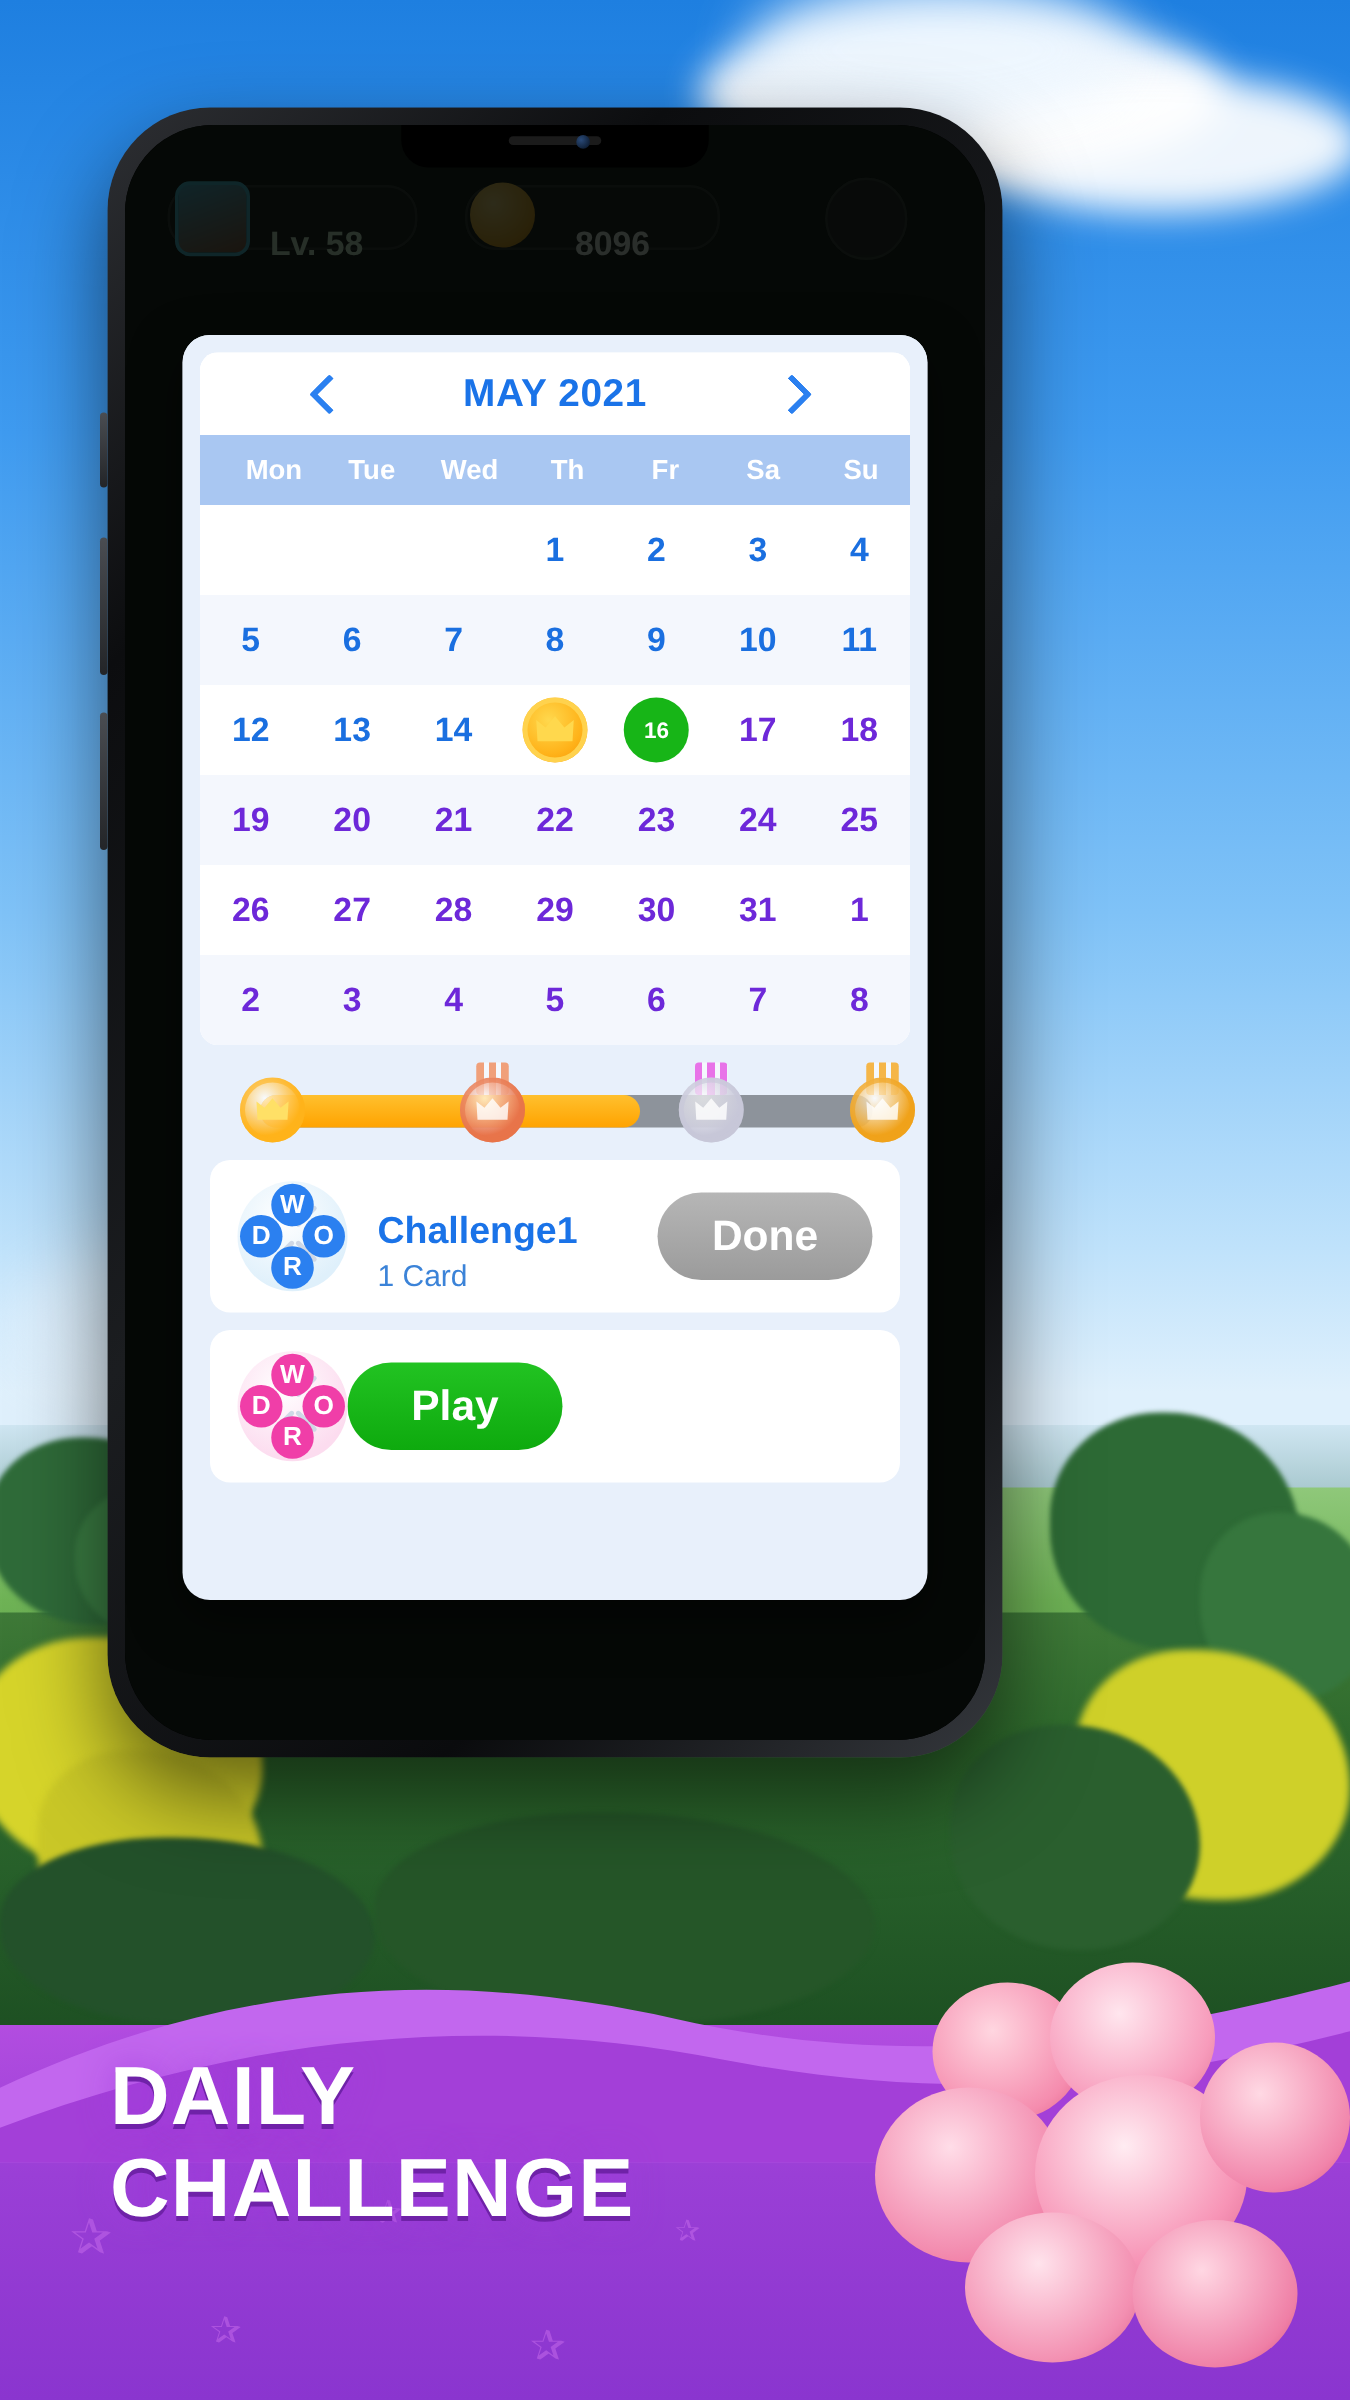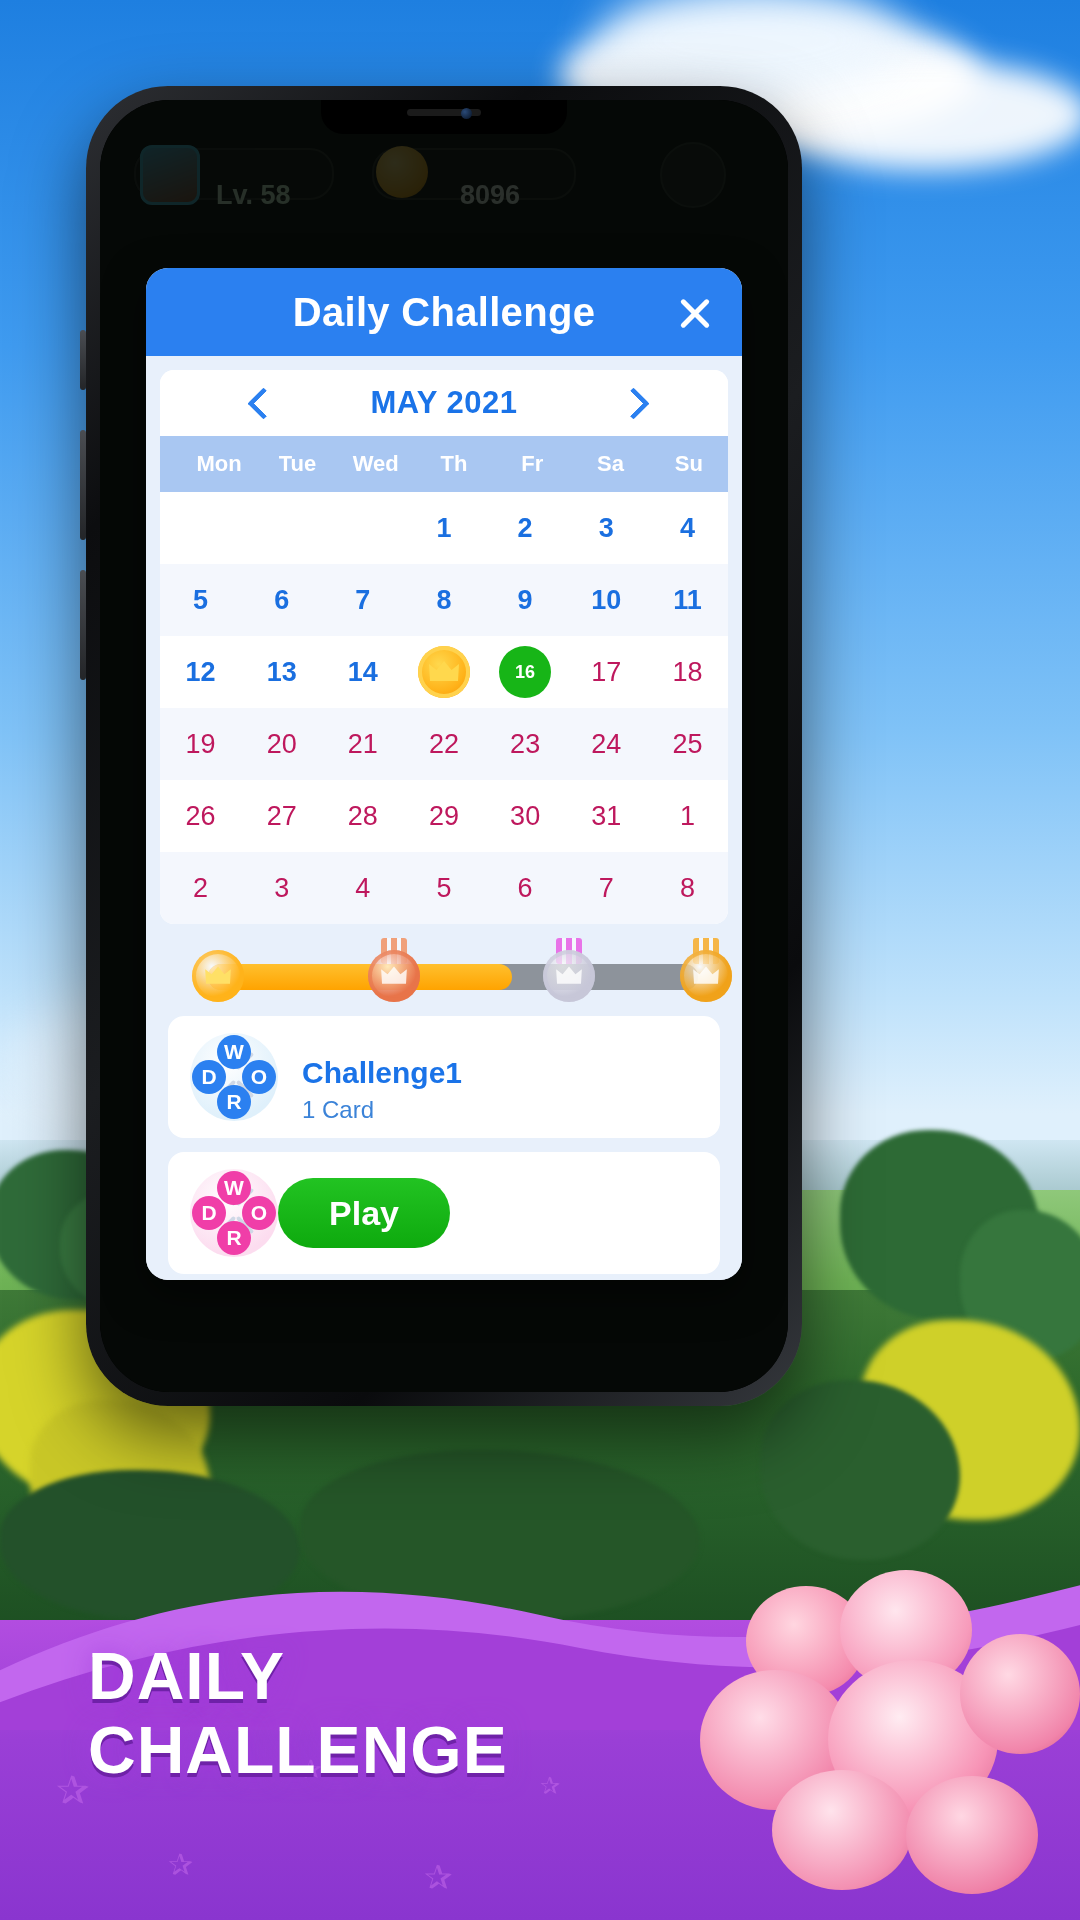--- a/index.html
+++ b/index.html
@@ -80,21 +80,21 @@
   .navArrow.next i{transform:rotate(45deg);}
   #monthLabel{color:#1a73e8;font-size:31px;font-weight:bold;letter-spacing:.5px;min-width:190px;text-align:center;}
 
   #dowRow{display:grid;grid-template-columns:repeat(7,1fr);background:#a9c7f2;height:56px;padding-left:20px;}
   #dowRow div{display:flex;align-items:center;justify-content:center;color:#fff;font-size:22px;font-weight:bold;}
 
   .weekRow{display:grid;grid-template-columns:repeat(7,1fr);height:72px;}
   .weekRow.alt{background:#f4f7fd;}
   .dayCell{display:flex;align-items:center;justify-content:center;position:relative;}
   .dnum{font-size:27px;font-weight:bold;color:#1a6fe0;}
-  .dnum.muted{color:#be185d;font-weight:normal;}
+  .dnum.muted{color:#6d28d9;font-weight:bold;}
   .dayBadge{width:52px;height:52px;border-radius:50%;display:flex;align-items:center;justify-content:center;}
   .badgeCrown{background:radial-gradient(circle at 40% 35%,#ffd84d,#ffb31a 58%,#f59000 100%);
     box-shadow:0 0 0 4px #ffd24d inset;}
   .badgeToday{background:#17b517;color:#fff;font-size:18px;font-weight:bold;}
 
   
   #progWrap{position:relative;margin:18px 8px 10px 8px;height:64px;}
   #progTrack{position:absolute;left:40px;right:22px;top:22px;height:26px;border-radius:13px;background:#8d939b;}
   #progFill{position:absolute;left:0;top:0;height:26px;border-radius:13px;background:linear-gradient(180deg,#ffc02e,#ffa300);}
   .mdl{position:absolute;top:8px;width:52px;height:52px;}
@@ -188,27 +188,20 @@
     <div class="hudtext" style="left:116px;top:60px;">Lv. 58</div>
 
     <div class="hudpill" style="left:272px;top:48px;width:200px;"></div>
     <div class="coin" style="left:276px;top:46px;"></div>
     <div class="hudtext" style="left:360px;top:60px;color:#e9f6e9;">8096</div>
 
     <div class="gear" style="left:560px;top:42px;"></div>
   </div>
 
   <div id="modal">
-    <div id="mHeader">
-      <div id="mTitle">Daily Challenge</div>
-      <div id="closeBtn">
-          <span></span>
-          <span></span>
-        </div>
-    </div>
 
     <div id="mBody">
 
       <div id="calCard">
         <div id="monthRow">
           <div class="navArrow prev">
               <i></i>
             </div>
           <div id="monthLabel">MAY 2021</div>
           <div class="navArrow next">
@@ -418,20 +411,21 @@
     <i style="top:54px;left:44px;width:22px;transform:rotate(45deg);"></i>
               <b style="top:2px;left:27px;background:#2b80f0;">W</b>
               <b style="top:27px;left:2px;background:#2b80f0;">D</b>
               <b style="top:27px;left:52px;background:#2b80f0;">O</b>
               <b style="top:52px;left:27px;background:#2b80f0;">R</b>
     </div>
     <div class="chText">
       <div class="chTitle">Challenge1</div>
       <div class="chSub">1 Card</div>
     </div>
+    <div class="chBtn done">Done</div>
   </div>
           <div class="chRow">
     <div class="chIcon" style="background:radial-gradient(circle at 42% 34%, #ffffff, #fcdcef 72%, #fcdcef);">
 
     <i style="top:26px;left:26px;width:22px;transform:rotate(45deg);"></i>
     <i style="top:26px;left:44px;width:22px;transform:rotate(-45deg);"></i>
     <i style="top:54px;left:26px;width:22px;transform:rotate(-45deg);"></i>
     <i style="top:54px;left:44px;width:22px;transform:rotate(45deg);"></i>
               <b style="top:2px;left:27px;background:#f03ea8;">W</b>
               <b style="top:27px;left:2px;background:#f03ea8;">D</b>

